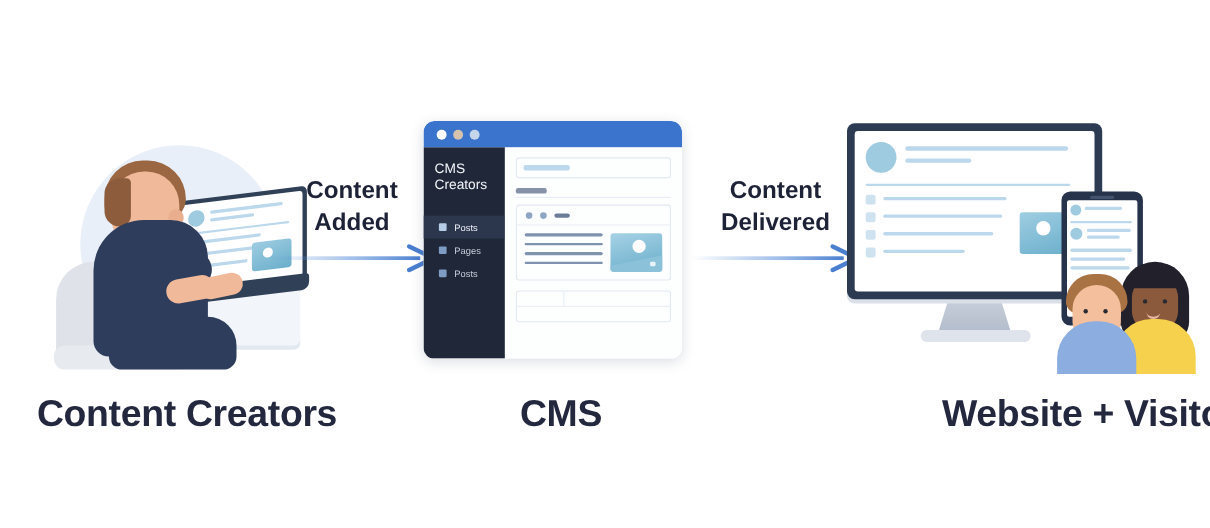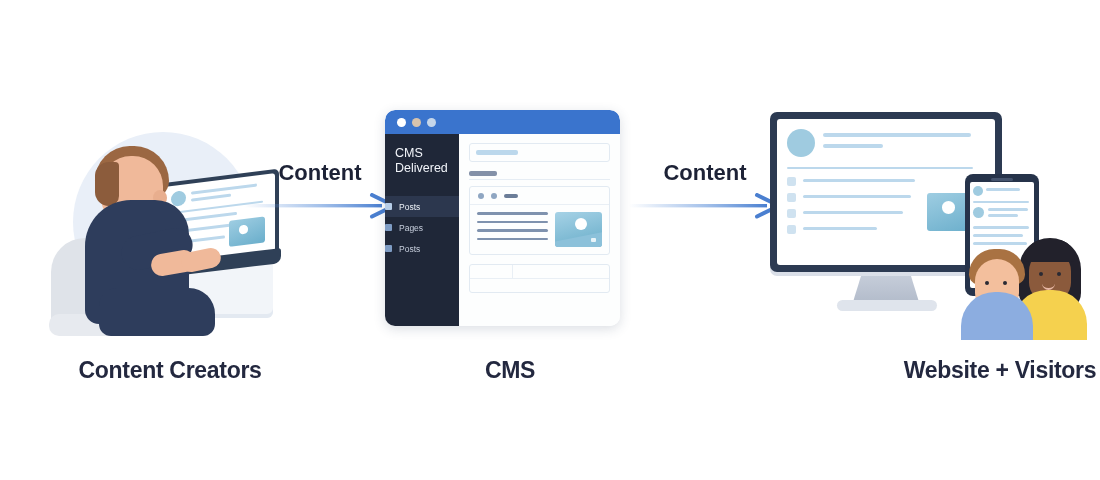--- a/index.html
+++ b/index.html
@@ -7,21 +7,21 @@
     width:1100px;height:480px;
     background:#ffffff;
     font-family:"Liberation Sans", sans-serif;
     overflow:hidden;position:relative;
   }
   .stage{position:absolute;inset:0;}
 
   
   .caption{
     position:absolute;
-    font-size:23px;font-weight:bold;
+    font-size:34px;font-weight:bold;
     color:#23283f;
     text-align:center;
     white-space:nowrap;
     letter-spacing:-0.3px;
   }
   #cap-creators{left:0;width:340px;top:357px;}
   #cap-cms{left:390px;width:240px;top:357px;}
   #cap-website{left:760px;width:480px;top:357px;}
 
   
@@ -143,21 +143,21 @@
     position:absolute;left:0;top:24px;width:74px;bottom:0;
     background:#1f2738;
   }
   .cms-brand{
     position:absolute;left:10px;top:12px;width:64px;
     color:#f2f5fa;font-size:12.5px;line-height:1.22;font-weight:400;
   }
   .cms-nav{position:absolute;left:0;top:62px;right:0;}
   .cms-nav-item{
     position:relative;height:21px;display:flex;align-items:center;
-    padding-left:0;color:#c7cfdd;font-size:8.5px;
+    padding-left:14px;color:#c7cfdd;font-size:8.5px;
   }
   .cms-nav-item.active{background:#2c374e;color:#eef2f8;}
   .nav-sq{
     width:7px;height:7px;background:#7e9cc4;border-radius:1px;
     margin-right:7px;flex:none;
   }
   .cms-nav-item.active .nav-sq{background:#b6cde8;}
   .cms-main{
     position:absolute;left:74px;top:24px;right:0;bottom:0;
     background:#fdfefe;padding:9px 10px;
@@ -305,20 +305,21 @@
     <div class="arm"></div>
     <div class="hand hand-a"></div>
     <div class="hand hand-b"></div>
   </div>
 
   <div class="caption" id="cap-creators">Content Creators</div>
 
   <div class="arrow-group" id="arrow1">
     <div class="arrow-label">
       <div>Content</div>
+      <div>Added</div>
     </div>
     <svg class="arrow-svg" width="152" height="26" viewBox="0 0 152 26">
       <defs>
         <linearGradient id="ag1" x1="0" y1="0" x2="1" y2="0">
           <stop offset="0%" stop-color="#5b8fd9" stop-opacity="0"></stop>
           <stop offset="55%" stop-color="#5b8fd9" stop-opacity="0.55"></stop>
           <stop offset="100%" stop-color="#4a7fd0" stop-opacity="1"></stop>
         </linearGradient>
       </defs>
       <rect x="0" y="11" width="138" height="3.4" fill="url(#ag1)"></rect>
@@ -329,21 +330,21 @@
   <div id="scene-cms">
     <div class="cms-titlebar">
       <span class="dot dot1"></span>
       <span class="dot dot2"></span>
       <span class="dot dot3"></span>
     </div>
 
     <div class="cms-side">
       <div class="cms-brand">
         <div>CMS</div>
-        <div>Delivered</div>
+        <div>Creators</div>
       </div>
       <div class="cms-nav">
         <div class="cms-nav-item active">
           <span class="nav-sq"></span>
           <span>Posts</span>
         </div>
         <div class="cms-nav-item">
           <span class="nav-sq"></span>
           <span>Pages</span>
         </div>
@@ -392,20 +393,21 @@
         </div>
       </div>
     </div>
   </div>
 
   <div class="caption" id="cap-cms">CMS</div>
 
   <div class="arrow-group" id="arrow2">
     <div class="arrow-label">
       <div>Content</div>
+      <div>Delivered</div>
     </div>
     <svg class="arrow-svg" width="152" height="26" viewBox="0 0 152 26">
       <defs>
         <linearGradient id="ag2" x1="0" y1="0" x2="1" y2="0">
           <stop offset="0%" stop-color="#5b8fd9" stop-opacity="0"></stop>
           <stop offset="55%" stop-color="#5b8fd9" stop-opacity="0.55"></stop>
           <stop offset="100%" stop-color="#4a7fd0" stop-opacity="1"></stop>
         </linearGradient>
       </defs>
       <rect x="0" y="11" width="138" height="3.4" fill="url(#ag2)"></rect>

